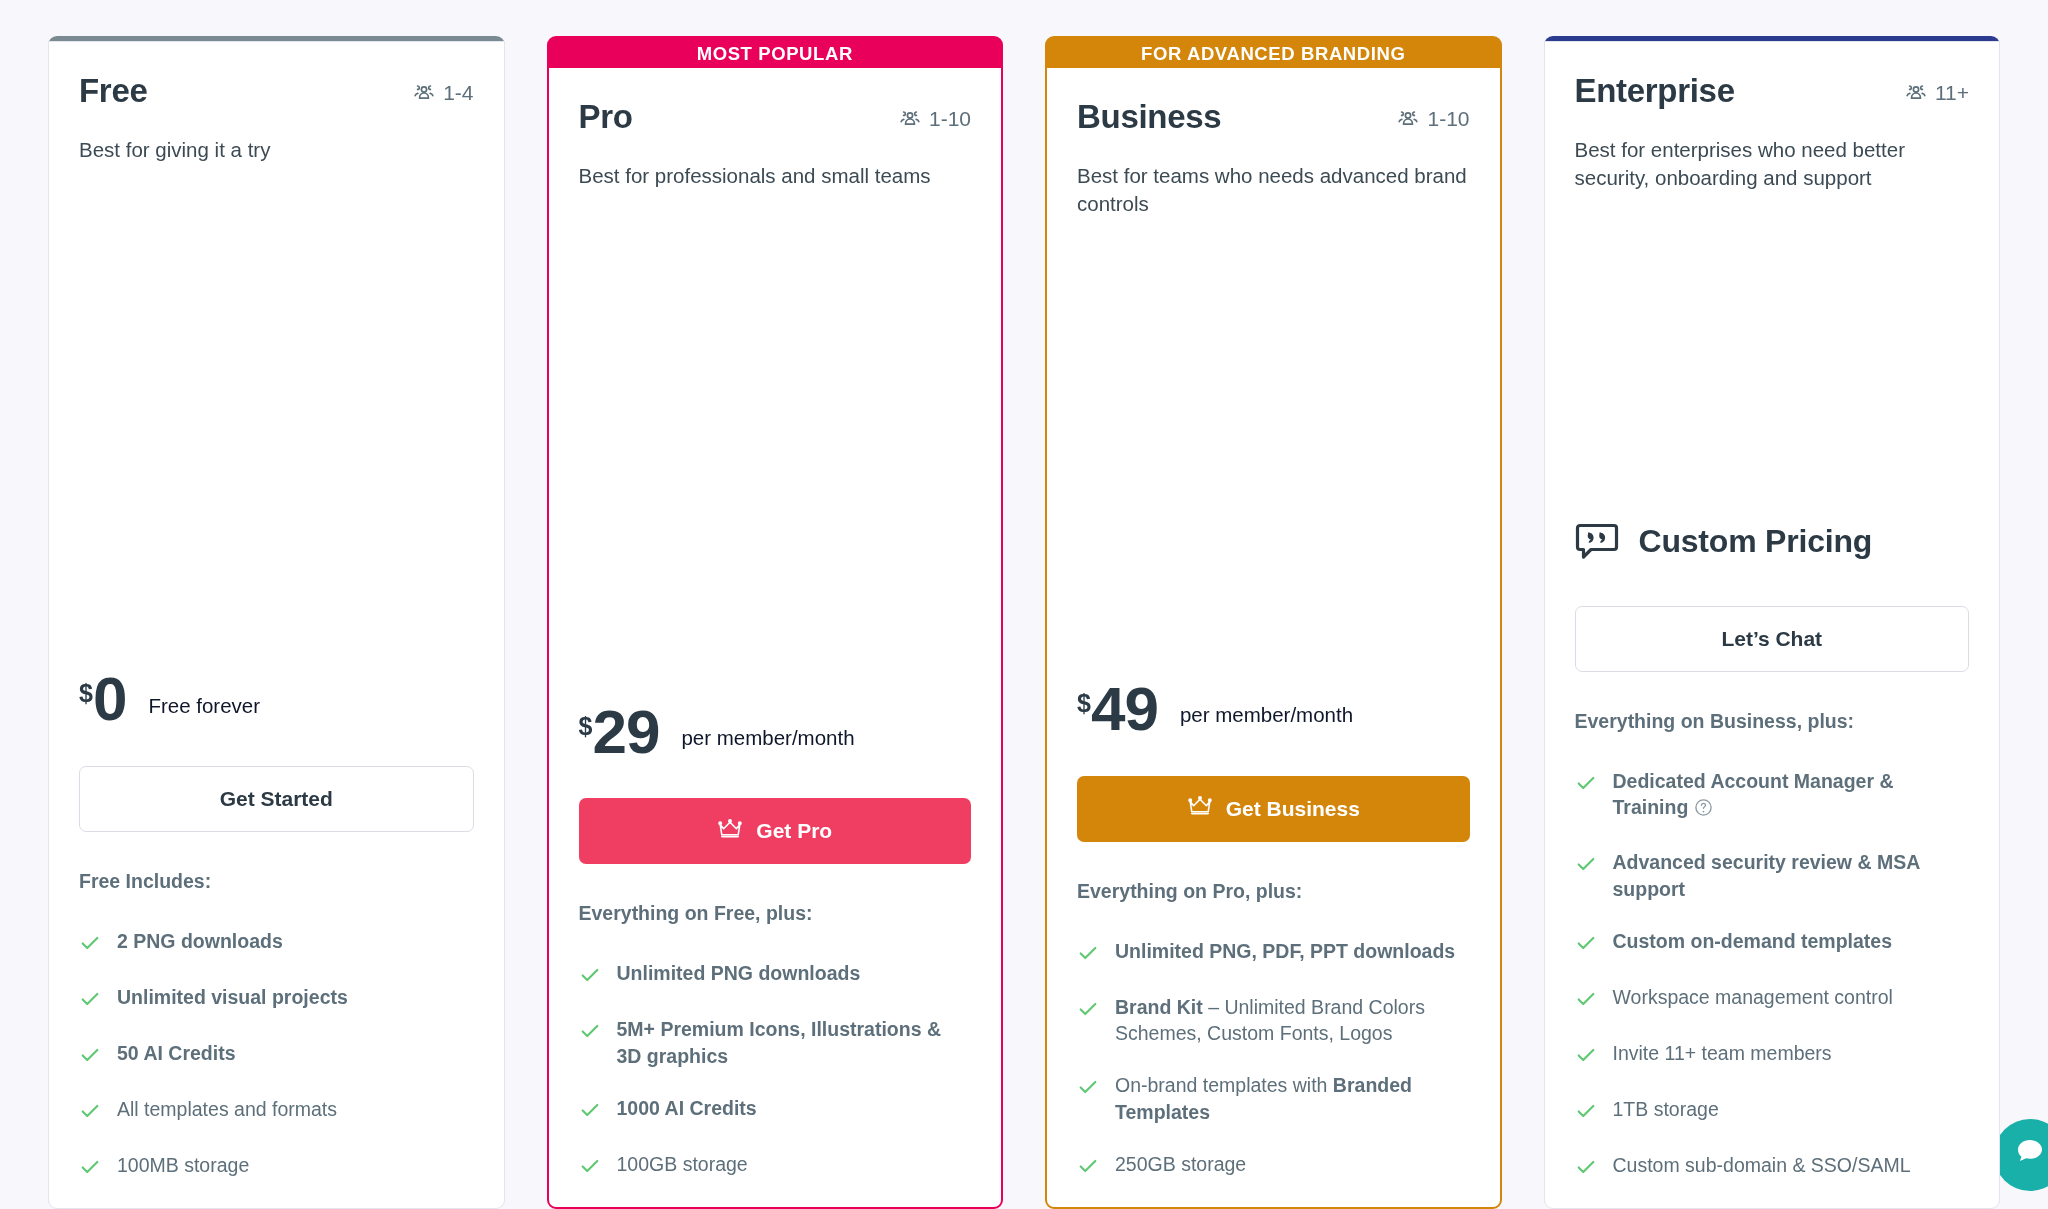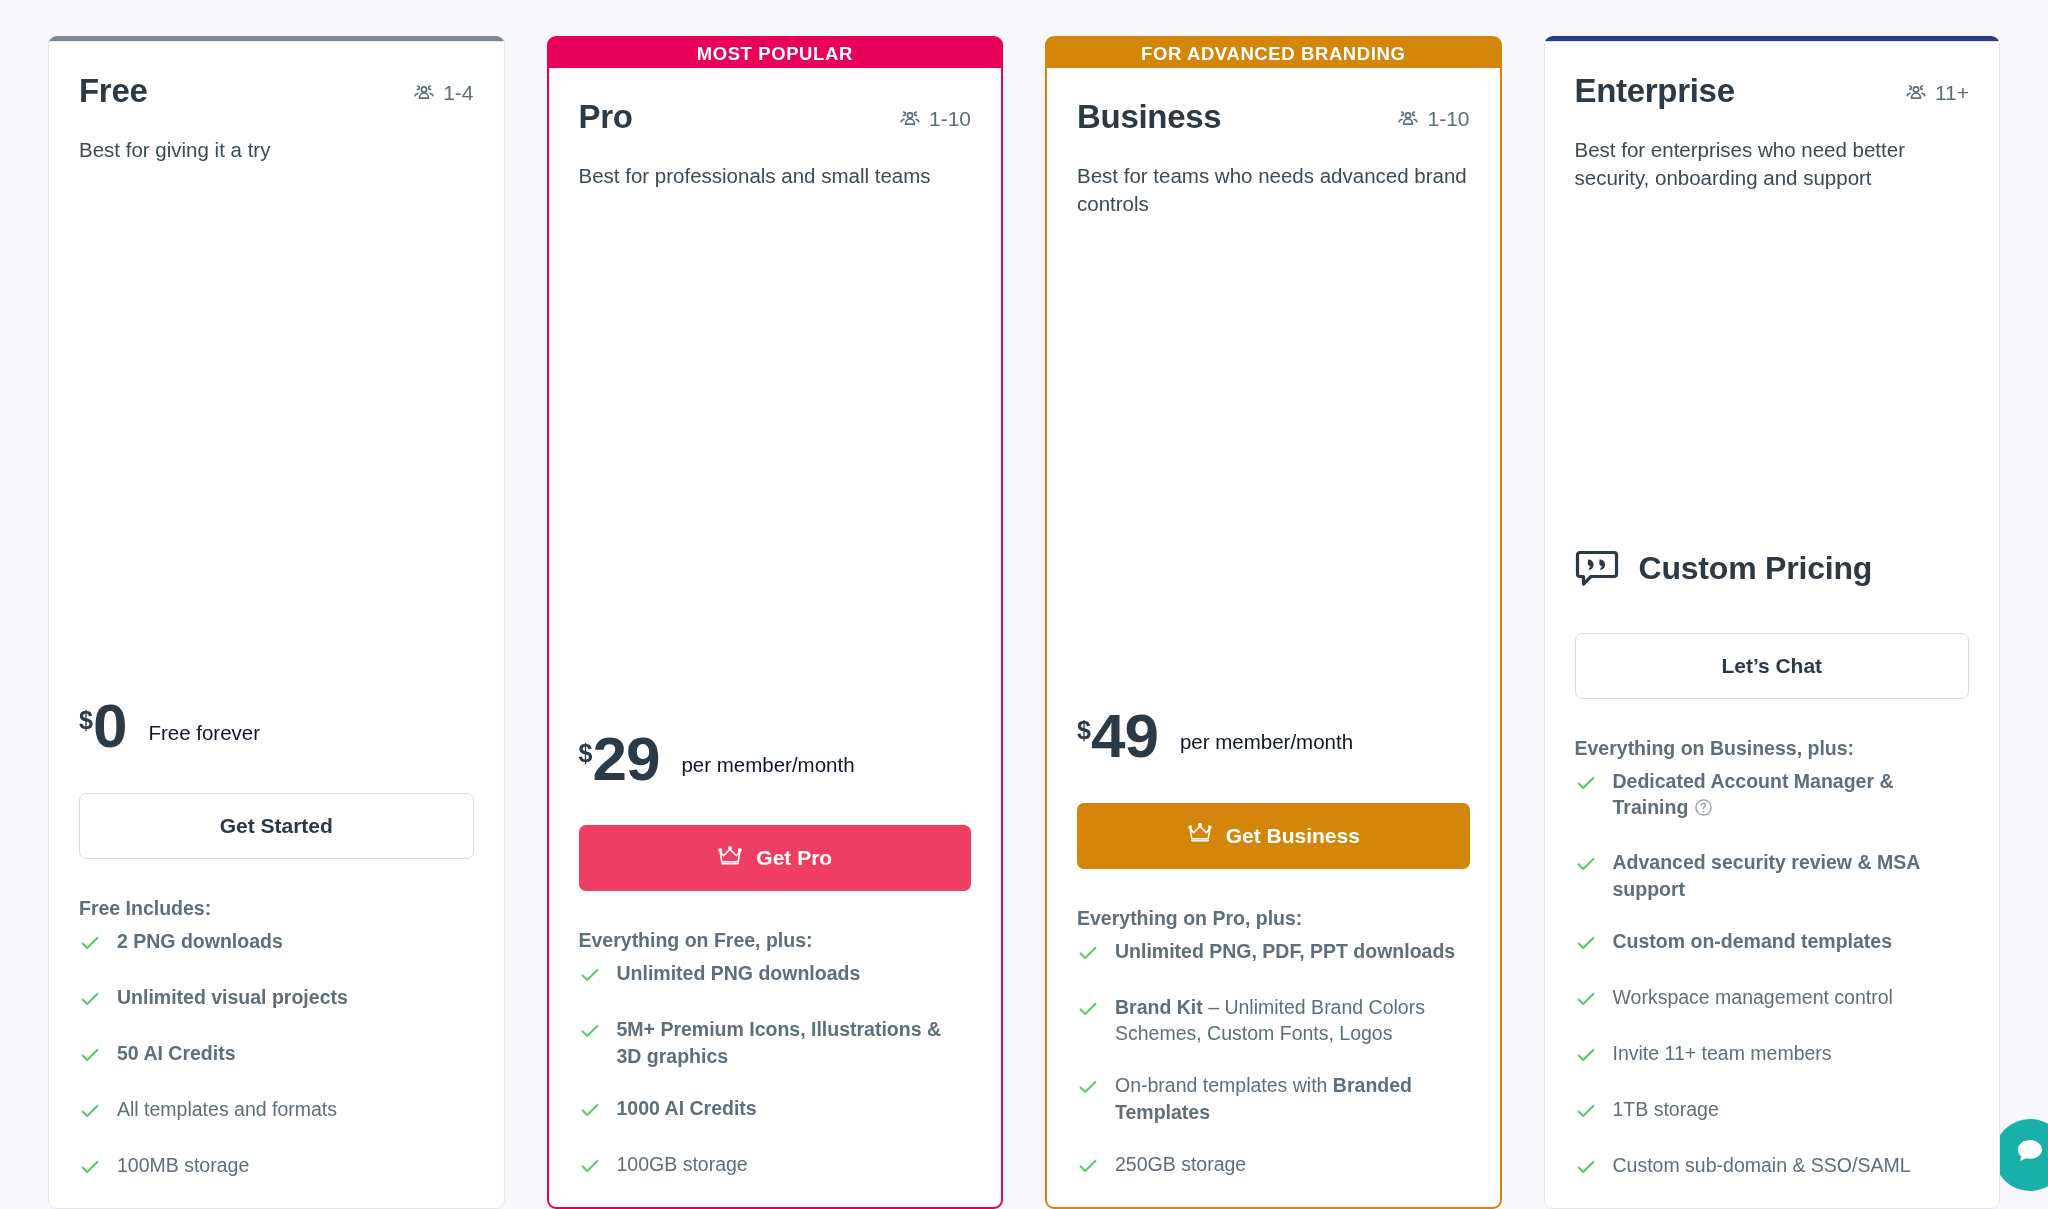--- a/index.html
+++ b/index.html
@@ -66,21 +66,21 @@
     height: 66px; border-radius: 7px;
     display: flex; align-items: center; justify-content: center; gap: 13px;
     font-size: 21px; font-weight: bold;
     cursor: pointer; user-select: none;
   }
   .cta.outline { background: #fff; border: 1.5px solid #dcdce6; color: #2c3a45; }
   .cta.solid { color: #fff; border: none; }
 
   .includes { margin-top: 38px; font-size: 19.5px; font-weight: bold; color: #5d6f7a; }
 
-  .features { margin-top: 8px; list-style: none; }
+  .features { margin-top: 35px; list-style: none; }
   .features li { display: flex; gap: 16px; margin-bottom: 26px; align-items: flex-start; }
   .features .chk { flex: 0 0 auto; margin-top: 4px; }
   .features .txt { font-size: 19.5px; line-height: 1.35; color: #5d6f7a; }
   .features .txt b { font-weight: bold; color: #5d6f7a; }
   .features .txt.bold { font-weight: bold; }
   .info-icon { display: inline-block; vertical-align: -3px; margin-left: 6px; }
 
   
   .chat-fab {
     position: absolute; right: -18px; bottom: 18px;

